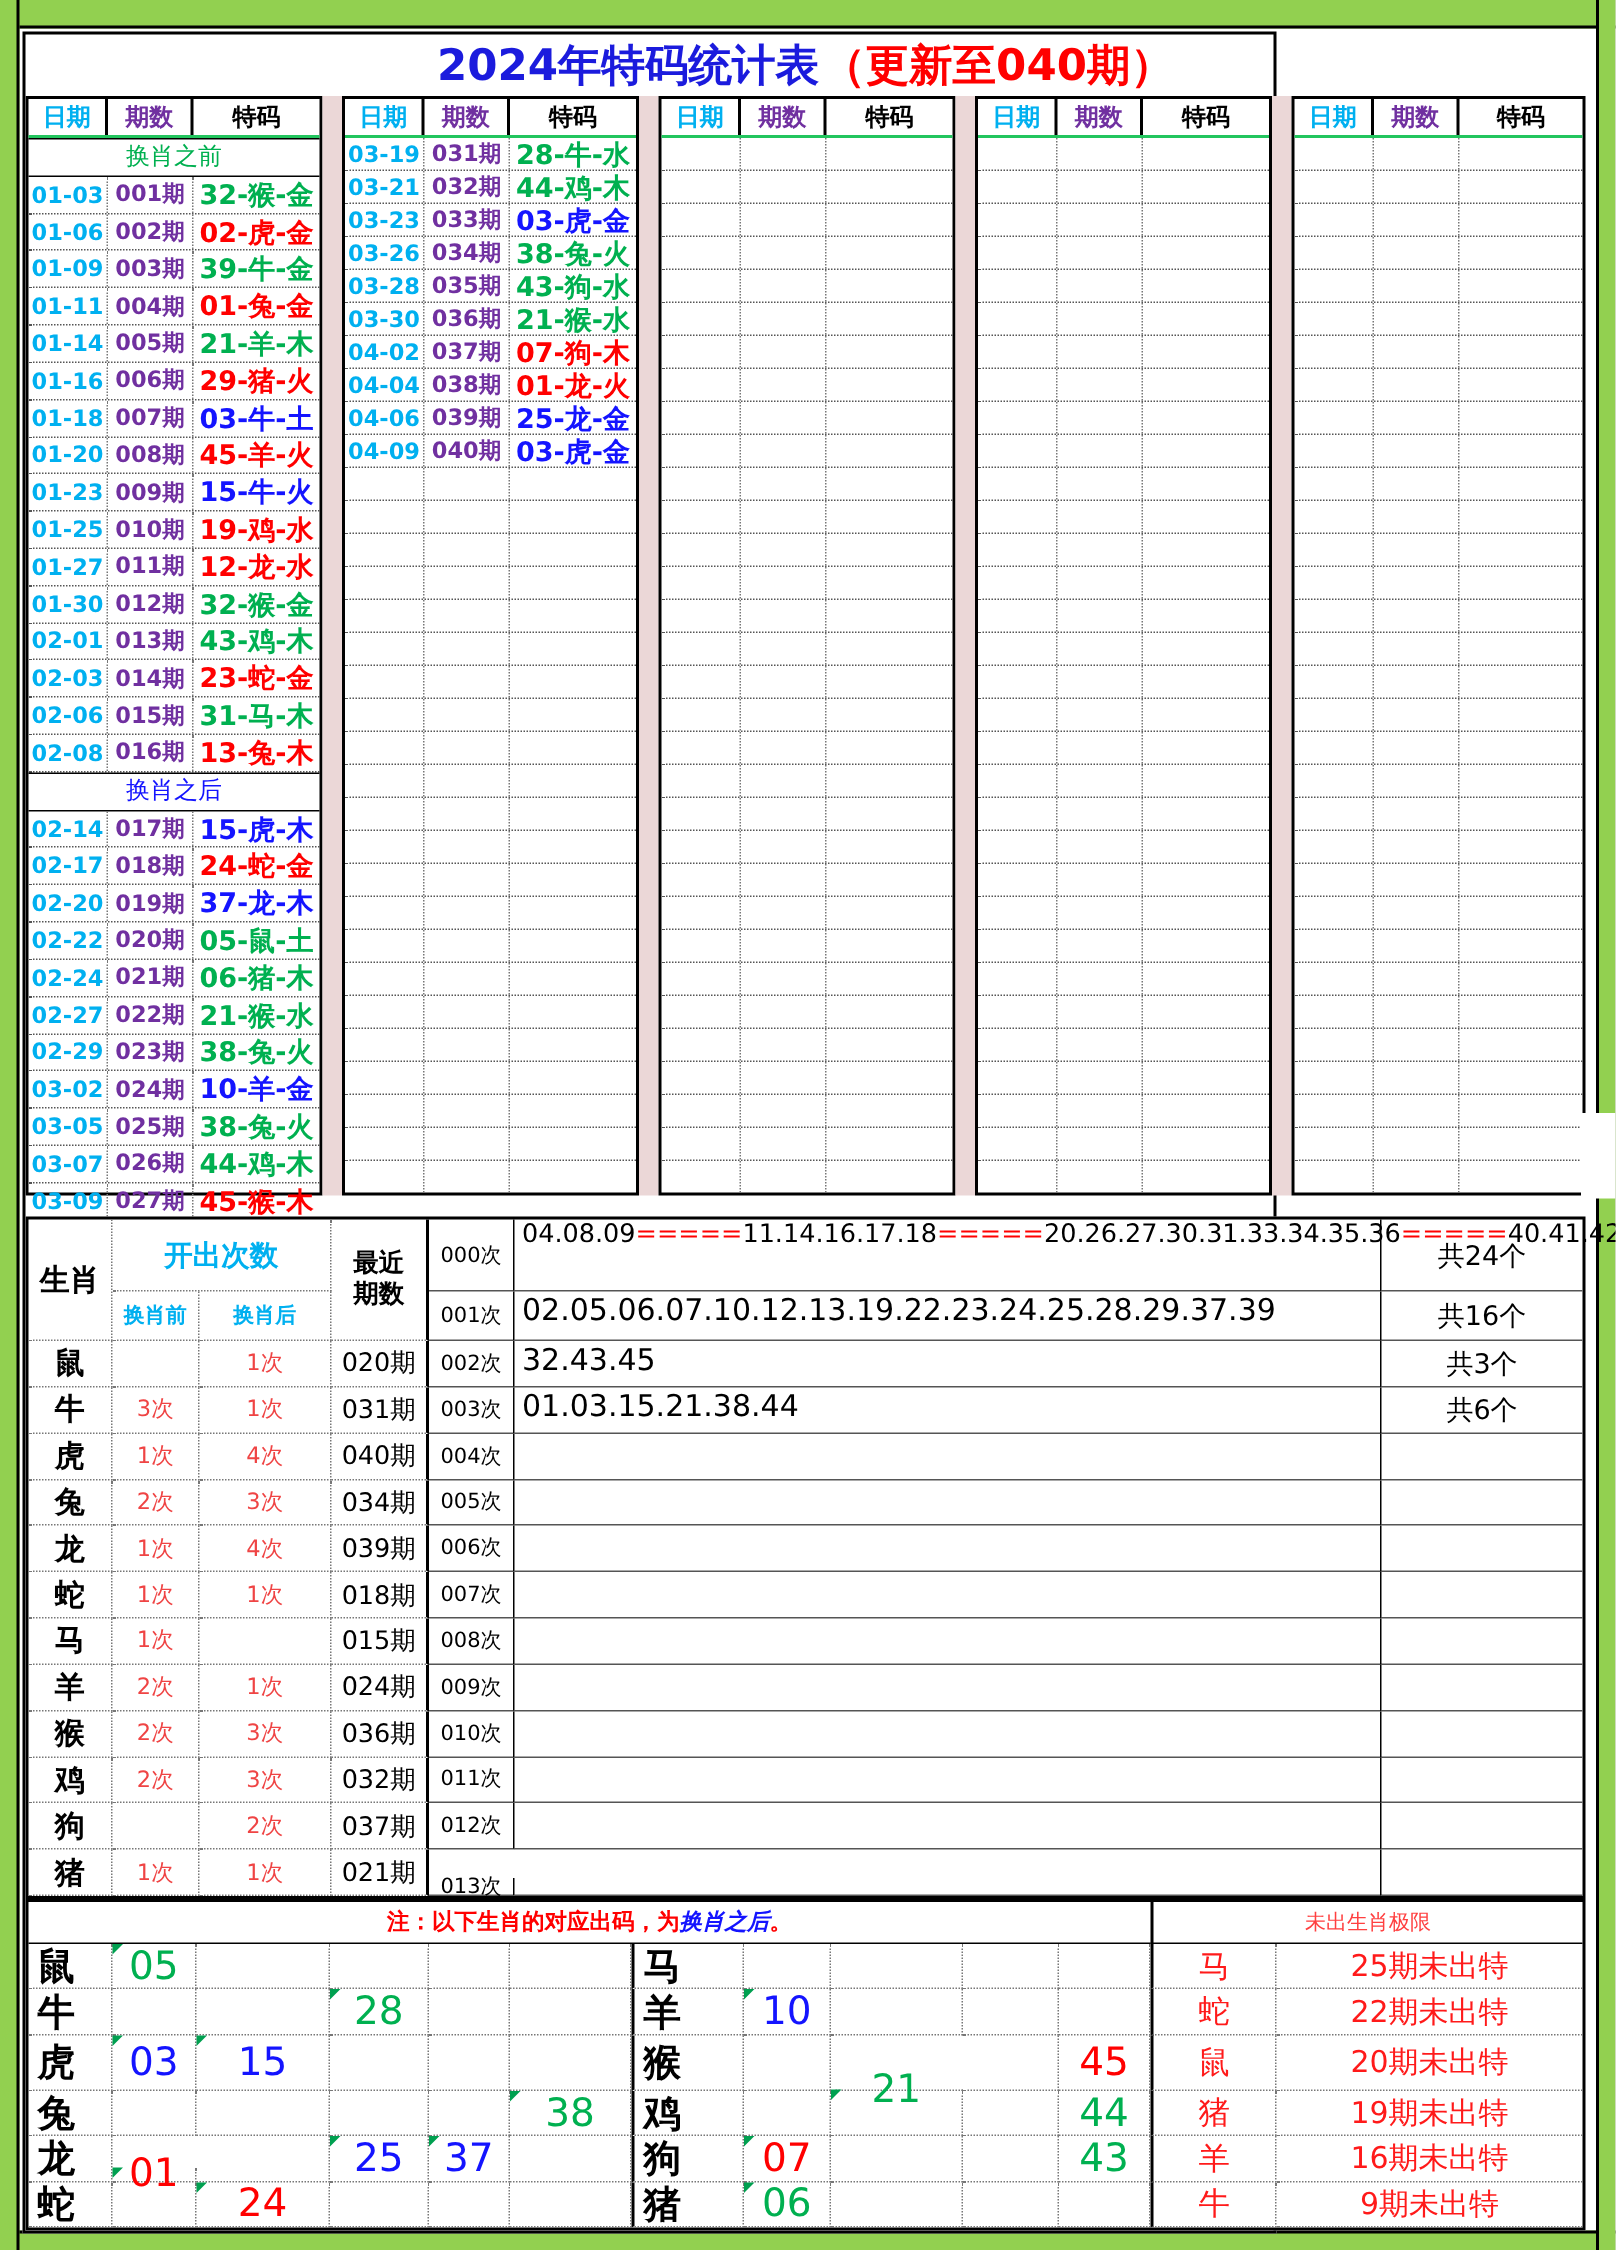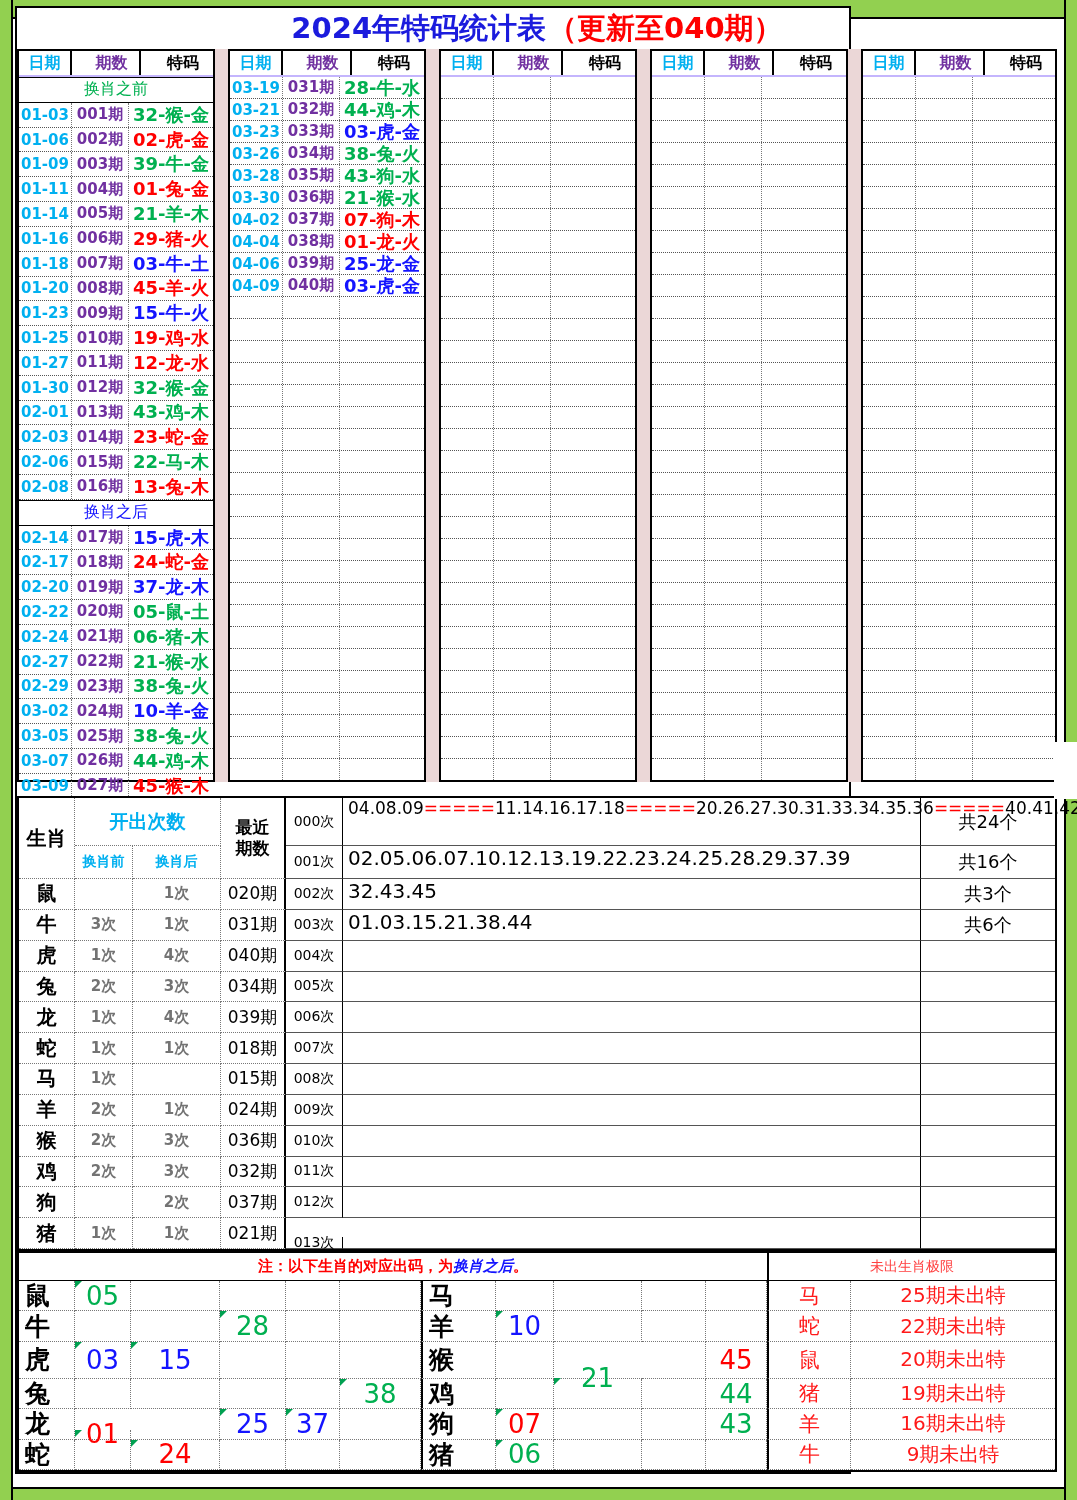--- a/index.html
+++ b/index.html
@@ -5,33 +5,33 @@
   html,body{margin:0;padding:0;}
   body{font-family:"DejaVu Sans","Liberation Sans",sans-serif;background:#888;}
   .page{position:relative;width:1077px;height:1500px;background:#fff;overflow:hidden;margin:0 auto;}
   
   .f-top{position:absolute;left:0;top:0;width:1077px;height:19px;background:#92D050;border-bottom:2px solid #000;box-sizing:border-box;z-index:2;}
   .f-bottom{position:absolute;left:0;top:1487px;width:1077px;height:13px;background:#92D050;border-top:2px solid #000;box-sizing:border-box;z-index:2;}
   .f-left{position:absolute;left:0;top:0;width:13px;height:1500px;background:#92D050;border-right:2px solid #000;box-sizing:border-box;z-index:3;}
   .f-right{position:absolute;left:1064px;top:0;width:13px;height:1500px;background:#92D050;border-left:2px solid #000;box-sizing:border-box;z-index:3;}
   .notch{position:absolute;left:1054px;top:742px;width:23px;height:57px;background:#fff;z-index:6;}
 
-  .content{position:absolute;left:15px;top:6px;width:836px;height:1468px;background:#fff;border:2px solid #000;box-sizing:border-box;z-index:4;}
+  .content{position:absolute;left:15px;top:21px;width:836px;height:1468px;background:#fff;border:2px solid #000;box-sizing:border-box;z-index:4;}
 
   
   .title-row{position:absolute;left:0;top:0;width:1040px;height:41px;display:flex;align-items:center;justify-content:center;font-size:29px;font-weight:bold;white-space:nowrap;}
   .t-main{color:#1b1bdd;}
   .t-upd{color:#ff0000;margin-left:2px;}
 
   
   .main-table{position:absolute;left:0;top:41px;width:1040px;height:733px;display:flex;}
   .group{width:198px;display:flex;flex-direction:column;border:2px solid #000;box-sizing:border-box;background:#fff;}
   .group:last-child{flex:1;}
   .pink-bar{width:13px;background:#EBD7D7;}
-  .group-header{height:26px;display:flex;border-bottom:2px solid #c4b5fd;box-sizing:border-box;flex:none;gap:12px;}
+  .group-header{height:26px;display:flex;border-bottom:2px solid #22c55e;box-sizing:border-box;flex:none;}
   .gh{display:flex;align-items:center;justify-content:center;font-weight:bold;font-size:16px;box-sizing:border-box;white-space:nowrap;}
   .gh-date{width:53px;border-right:2px solid #000;color:#00B0F0;}
   .gh-issue{width:57px;border-right:2px solid #000;color:#7030A0;}
   .gh-code{flex:1;color:#000;}
   .group-body{flex:1;display:flex;flex-direction:column;}
   .g-row{flex:1;display:flex;border-bottom:1px dotted #555;box-sizing:border-box;min-height:0;}
   .g-row:last-child{border-bottom:none;}
   .g-row.banner{align-items:center;justify-content:center;border-top:1px solid #000;border-bottom:1px solid #000;}
   .banner-text{font-weight:normal;font-size:16px;white-space:nowrap;}
   .g-cell{display:flex;align-items:center;justify-content:center;box-sizing:border-box;white-space:nowrap;overflow:visible;}
@@ -50,21 +50,21 @@
   .sb{border-bottom:1px solid #555;}
   .srx{border-right:2px solid #000;}
   .sr1{border-right:1px solid #000;}
   .sl1{border-left:1px solid #000;}
   .st-h-zodiac{grid-row:1/3;grid-column:1;font-weight:bold;font-size:20px;}
   .st-h-count{grid-row:1;grid-column:2/4;color:#00B0F0;font-weight:bold;font-size:19px;}
   .st-h-before{grid-row:2;grid-column:2;color:#00B0F0;font-weight:bold;font-size:14px;}
   .st-h-after{grid-row:2;grid-column:3;color:#00B0F0;font-weight:bold;font-size:14px;}
   .st-h-recent{grid-row:1/3;grid-column:4;font-weight:bold;font-size:17px;flex-direction:column;line-height:1.25;}
   .st-zodiac{font-weight:bold;font-size:20px;}
-  .st-cnt{color:#737373;font-weight:bold;font-size:15px;}
+  .st-cnt{color:#ef4444;font-weight:normal;font-size:15px;}
   .st-recent{font-size:17px;}
   .freq-label{font-size:14px;}
   .freq-content{justify-content:flex-start;padding-left:5px;flex-direction:row;align-items:flex-start;}
   .freq-line{line-height:1.2;font-size:20px;letter-spacing:0px;}
   .freq-line.two{font-size:17px;}
   .freq-line .eq{color:#FF0000;}
   .freq-total{font-size:18px;}
 
   
   .bottom-grid{position:absolute;left:0;top:1243px;width:1040px;height:221px;display:grid;
@@ -173,21 +173,21 @@
               <div class="g-cell g-code c-green">43-鸡-木</div>
             </div>
             <div class="g-row">
               <div class="g-cell g-date">02-03</div>
               <div class="g-cell g-issue">014期</div>
               <div class="g-cell g-code c-red">23-蛇-金</div>
             </div>
             <div class="g-row">
               <div class="g-cell g-date">02-06</div>
               <div class="g-cell g-issue">015期</div>
-              <div class="g-cell g-code c-green">22-马-木</div>
+              <div class="g-cell g-code c-green">31-马-木</div>
             </div>
             <div class="g-row">
               <div class="g-cell g-date">02-08</div>
               <div class="g-cell g-issue">016期</div>
               <div class="g-cell g-code c-red">13-兔-木</div>
             </div>
             <div class="g-row banner">
               <div class="banner-text c-blue">换肖之后</div>
             </div>
             <div class="g-row">

